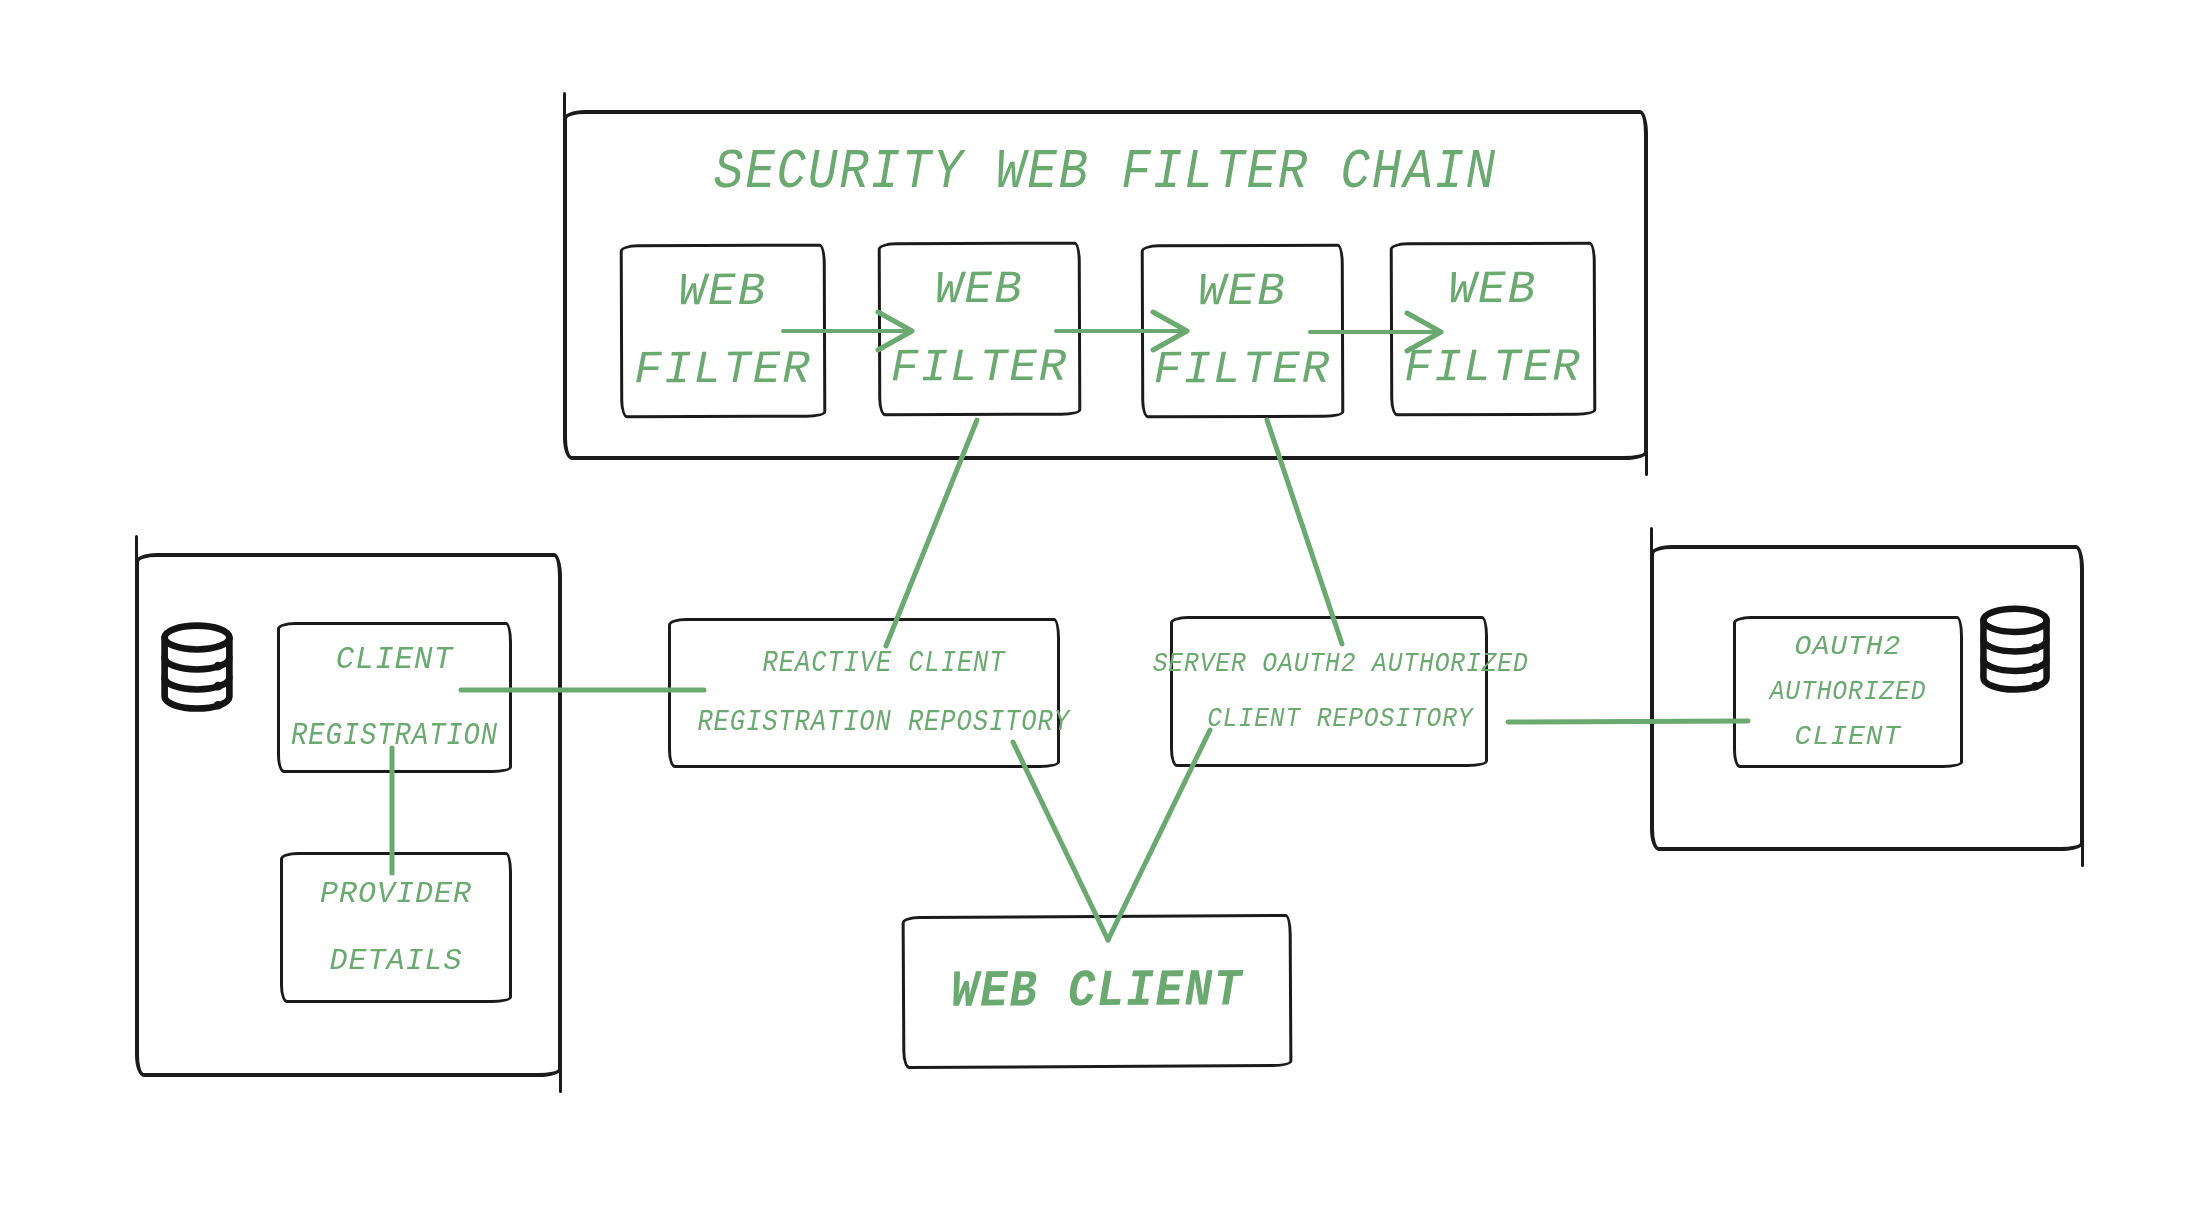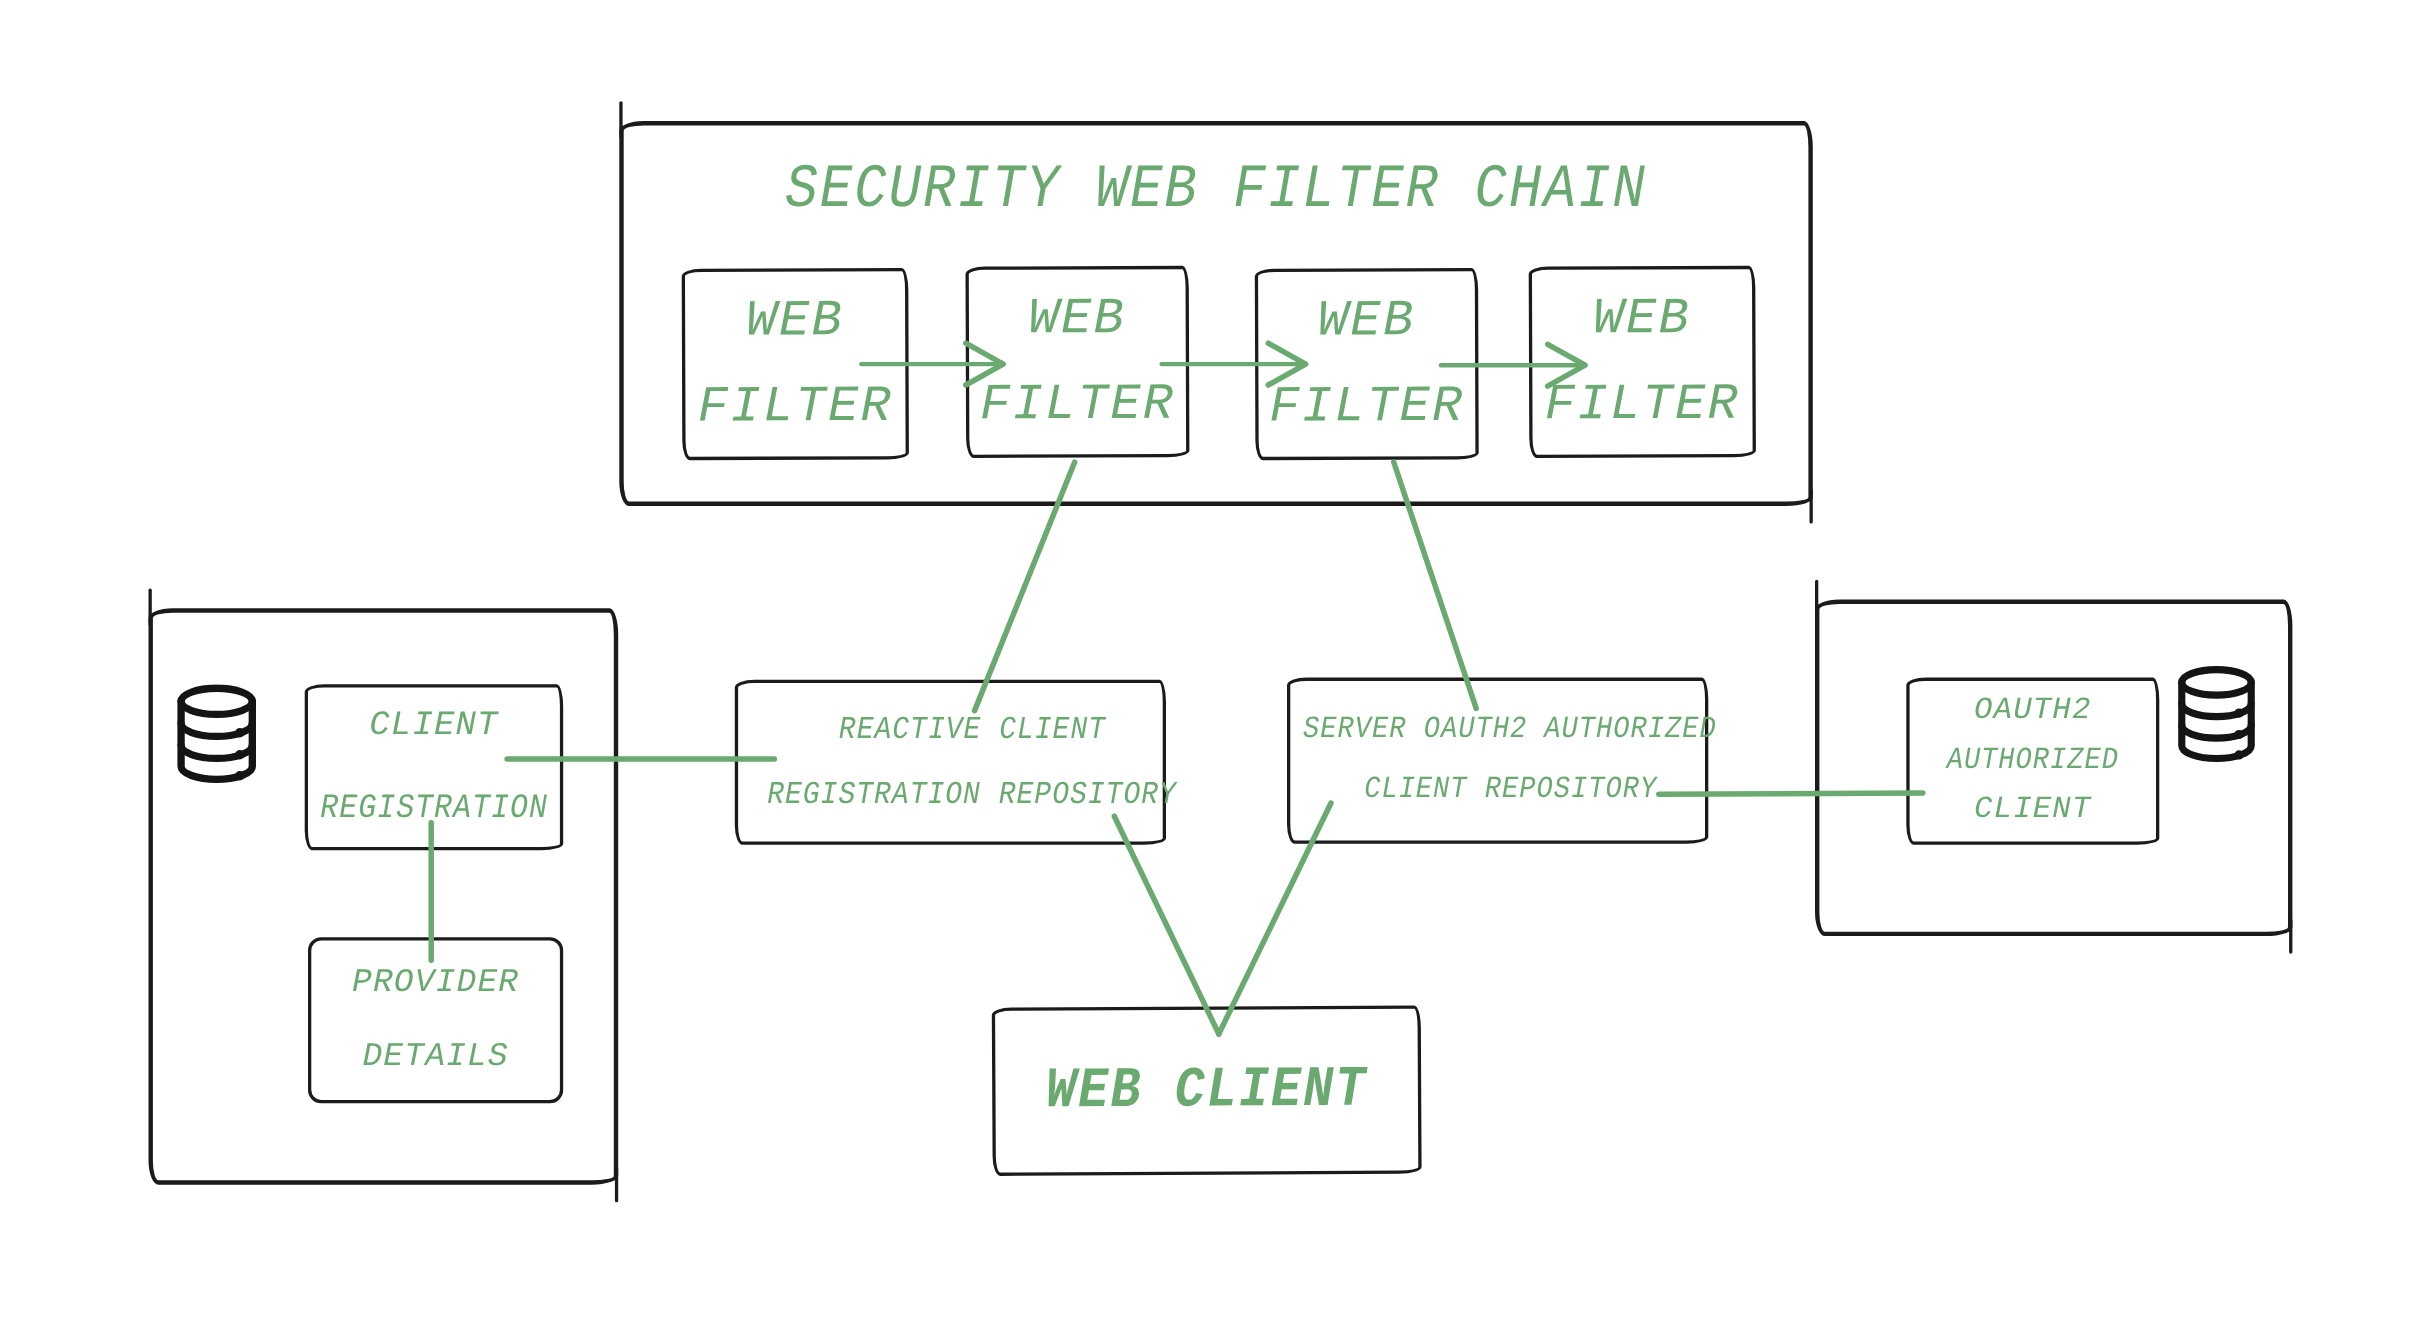--- a/index.html
+++ b/index.html
@@ -60,21 +60,21 @@
     position: absolute;
     top: 26px; left: 0; right: 0;
     text-align: center;
     font-size: 56px;
     letter-spacing: 2px;
   }
   .filter-box { gap: 26px; font-size: 46px; letter-spacing: 2px; align-items: center; }
   .filter-box { transform: rotate(-0.2deg); }
   .label-sm { font-size: 29px; letter-spacing: 1px; line-height: 1.15; }
   .client-reg-box { gap: 40px; font-size: 31px; }
-  .provider-box  { gap: 32px; font-size: 30px; border-radius: 12px; }
+  .provider-box  { gap: 32px; font-size: 30px; }
   .reactive-box  { gap: 26px; padding-left: 40px; }
   .server-box    { gap: 22px; font-size: 28px; }
   .oauth-box     { gap: 13px; font-size: 28px; margin-left: 20px; }
   .web-client-box {
     font-size: 52px;
     font-weight: bold;
     letter-spacing: 2px;
     transform: rotate(-0.3deg);
   }
   .db-icon { position: absolute; }
@@ -136,21 +136,21 @@
   <div class="box label-sm provider-box" style="left:280px; top:852px; width:232px; height:151px;">
     <div>PROVIDER</div>
     <div>DETAILS</div>
   </div>
 
   <div class="box label-sm reactive-box" style="left:668px; top:618px; width:392px; height:150px;">
     <div class="condense">REACTIVE CLIENT</div>
     <div class="condense">REGISTRATION REPOSITORY</div>
   </div>
 
-  <div class="box label-sm server-box" style="left:1170px; top:616px; width:383px; height:151px;padding-left:23px;">
+  <div class="box label-sm server-box" style="left:1170px; top:616px; width:318px; height:151px;padding-left:23px;">
     <div class="condense">SERVER OAUTH2 AUTHORIZED</div>
     <div class="condense">CLIENT REPOSITORY</div>
   </div>
 
   <div class="box outer" style="left:1650px; top:545px; width:434px; height:306px;"></div>
 
   <div class="box label-sm oauth-box" style="left:1713px; top:616px; width:230px; height:152px;">
     <div>OAUTH2</div>
     <div class="condense">AUTHORIZED</div>
     <div>CLIENT</div>

